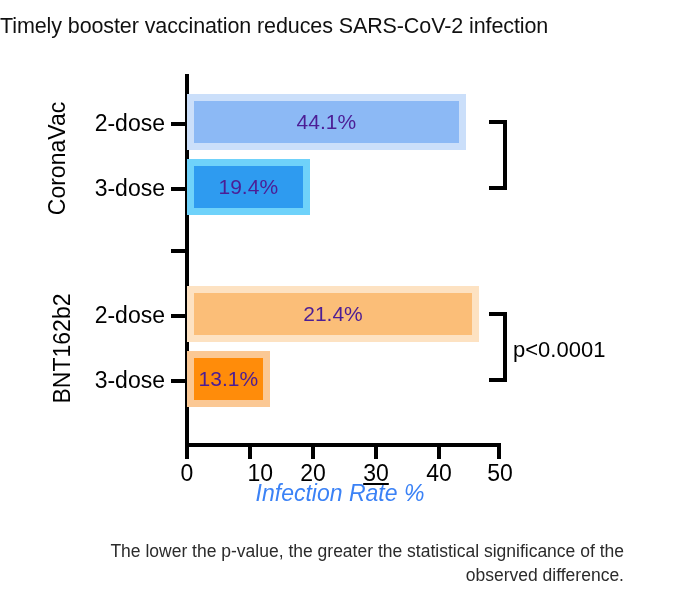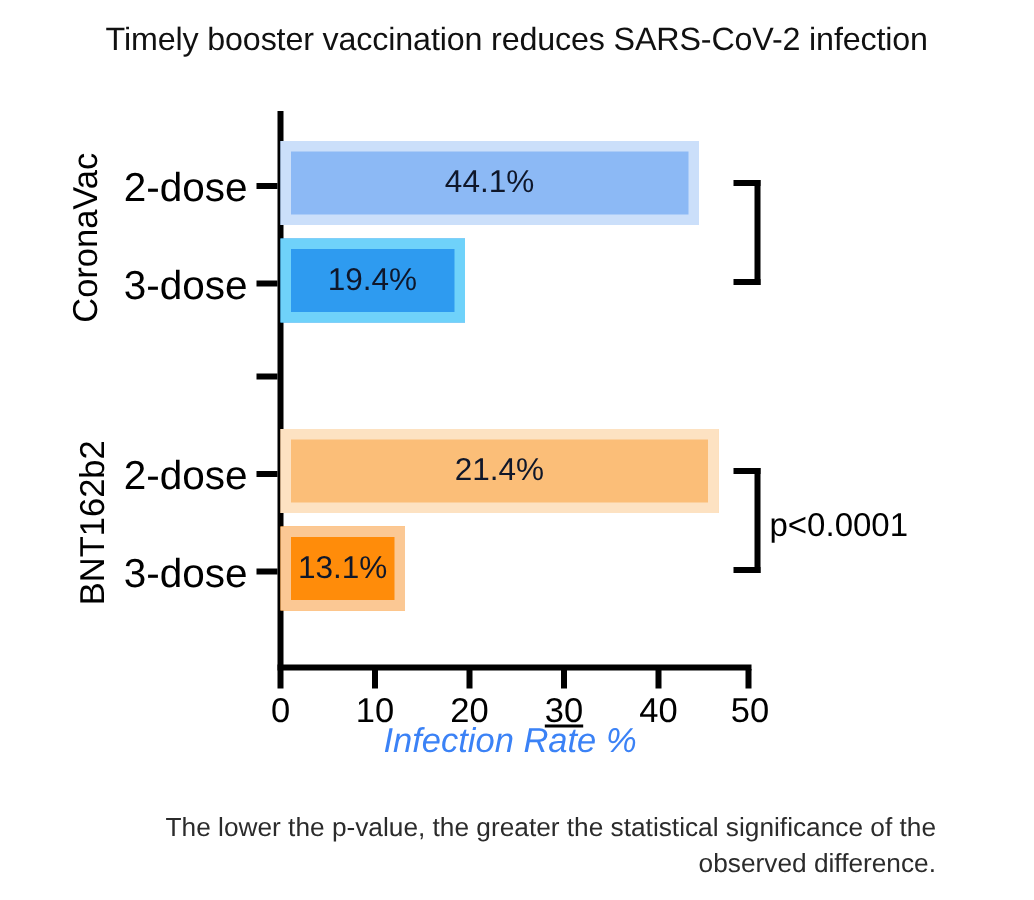--- a/index.html
+++ b/index.html
@@ -15,21 +15,21 @@
     color: #111111;
     overflow: hidden;
   }
 
   
   #chart-title {
     position: absolute;
     left: 0;
     top: 14px;
     width: 689px;
-    text-align: center;
+    text-align: left;
     font-size: 21.5px;
     font-weight: 400;
     color: #111111;
     letter-spacing: -0.1px;
     white-space: nowrap;
   }
 
   
   
   #plot-area {
@@ -111,21 +111,21 @@
     top: 335px;
     width: 150px;
   }
 
   
   .cat-label {
     position: absolute;
     right: 0;
     width: 110px;
     text-align: right;
-    font-size: 27px;
+    font-size: 23px;
     color: #000000;
     white-space: nowrap;
   }
   .cat-label-wrap {
     position: absolute;
     left: 50px;
     width: 115px;
     height: 24px;
   }
 
@@ -133,21 +133,21 @@
   .bar {
     position: absolute;
     left: 187px;
     box-sizing: border-box;
     display: flex;
     align-items: center;
     justify-content: center;
   }
   .bar-value {
     font-size: 21px;
-    color: #0f172a;
+    color: #4c1d95;
     white-space: nowrap;
   }
 
   
   .sig-bracket {
     position: absolute;
     box-sizing: border-box;
     border: 4px solid #000000;
     border-left: none;
   }
@@ -224,21 +224,21 @@
   <div class="sig-label" style="left:513px; top:337px;">p&lt;0.0001</div>
 
   <div class="x-tick" style="left:185px;"></div>
   <div class="x-tick" style="left:248px;"></div>
   <div class="x-tick" style="left:311px;"></div>
   <div class="x-tick" style="left:374px;"></div>
   <div class="x-tick" style="left:437px;"></div>
   <div class="x-tick" style="left:497px;"></div>
 
   <div class="x-tick-label" style="left:164px;">0</div>
-  <div class="x-tick-label" style="left:227px;">10</div>
+  <div class="x-tick-label" style="left:227px;text-align:right;">10</div>
   <div class="x-tick-label" style="left:290px;">20</div>
   <div class="x-tick-label" style="left:353px;text-decoration:underline;">30</div>
   <div class="x-tick-label" style="left:416px;">40</div>
   <div class="x-tick-label" style="left:477px;">50</div>
 
   <div id="x-axis-title">Infection Rate %</div>
 </div>
 
 <div id="caption">The lower the p-value, the greater the statistical significance of the observed difference.</div>
 

